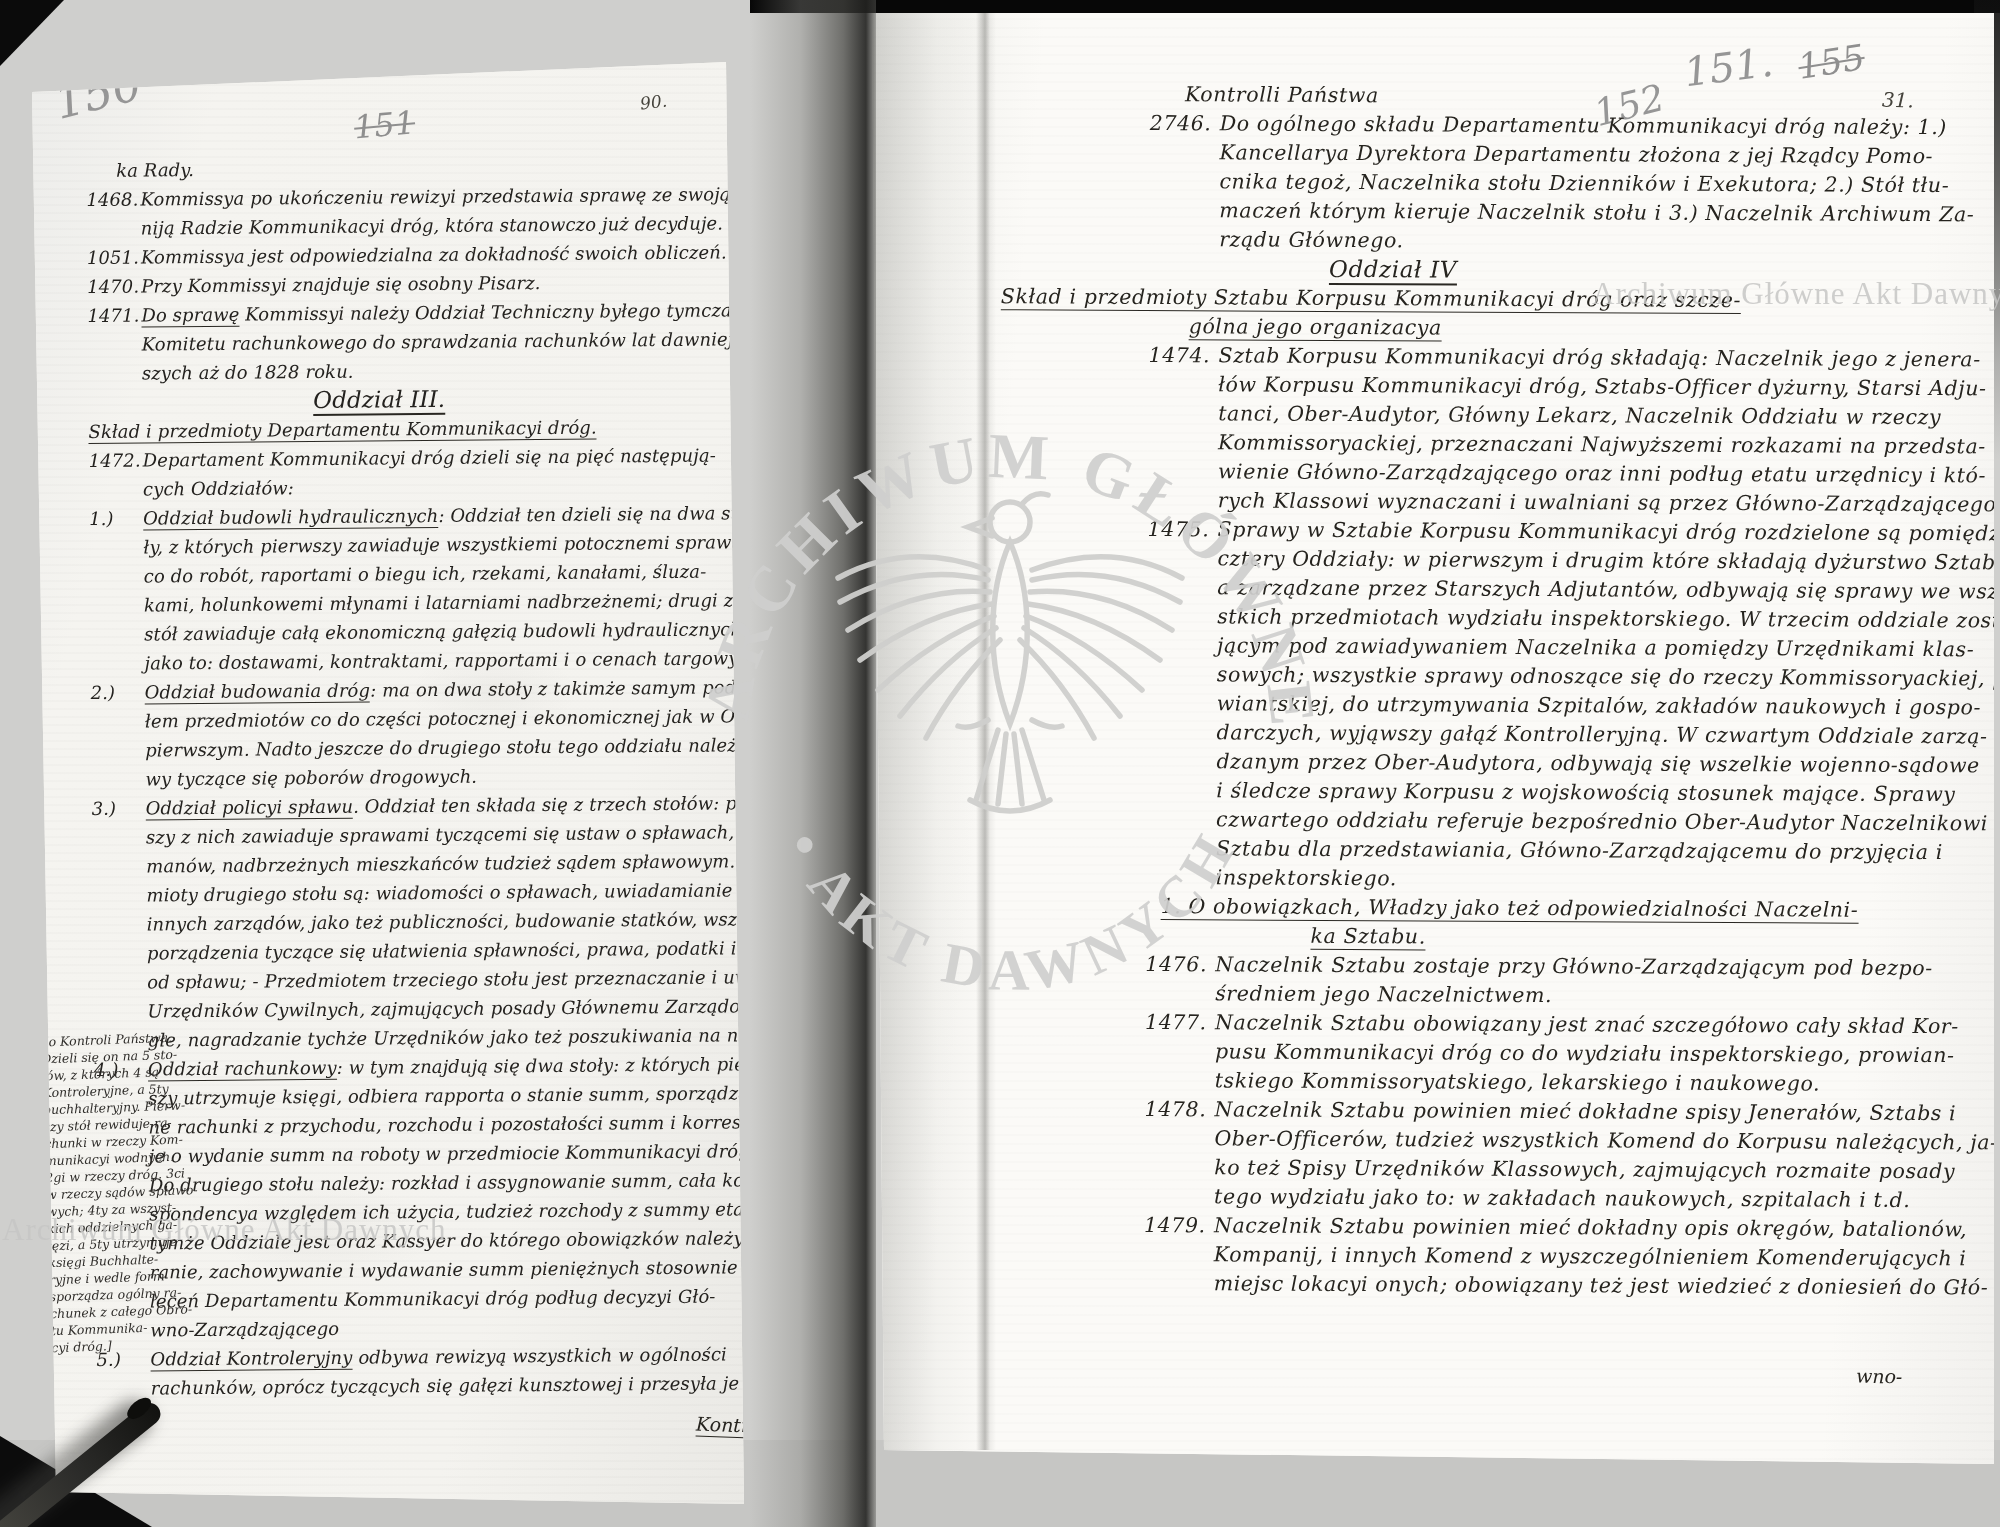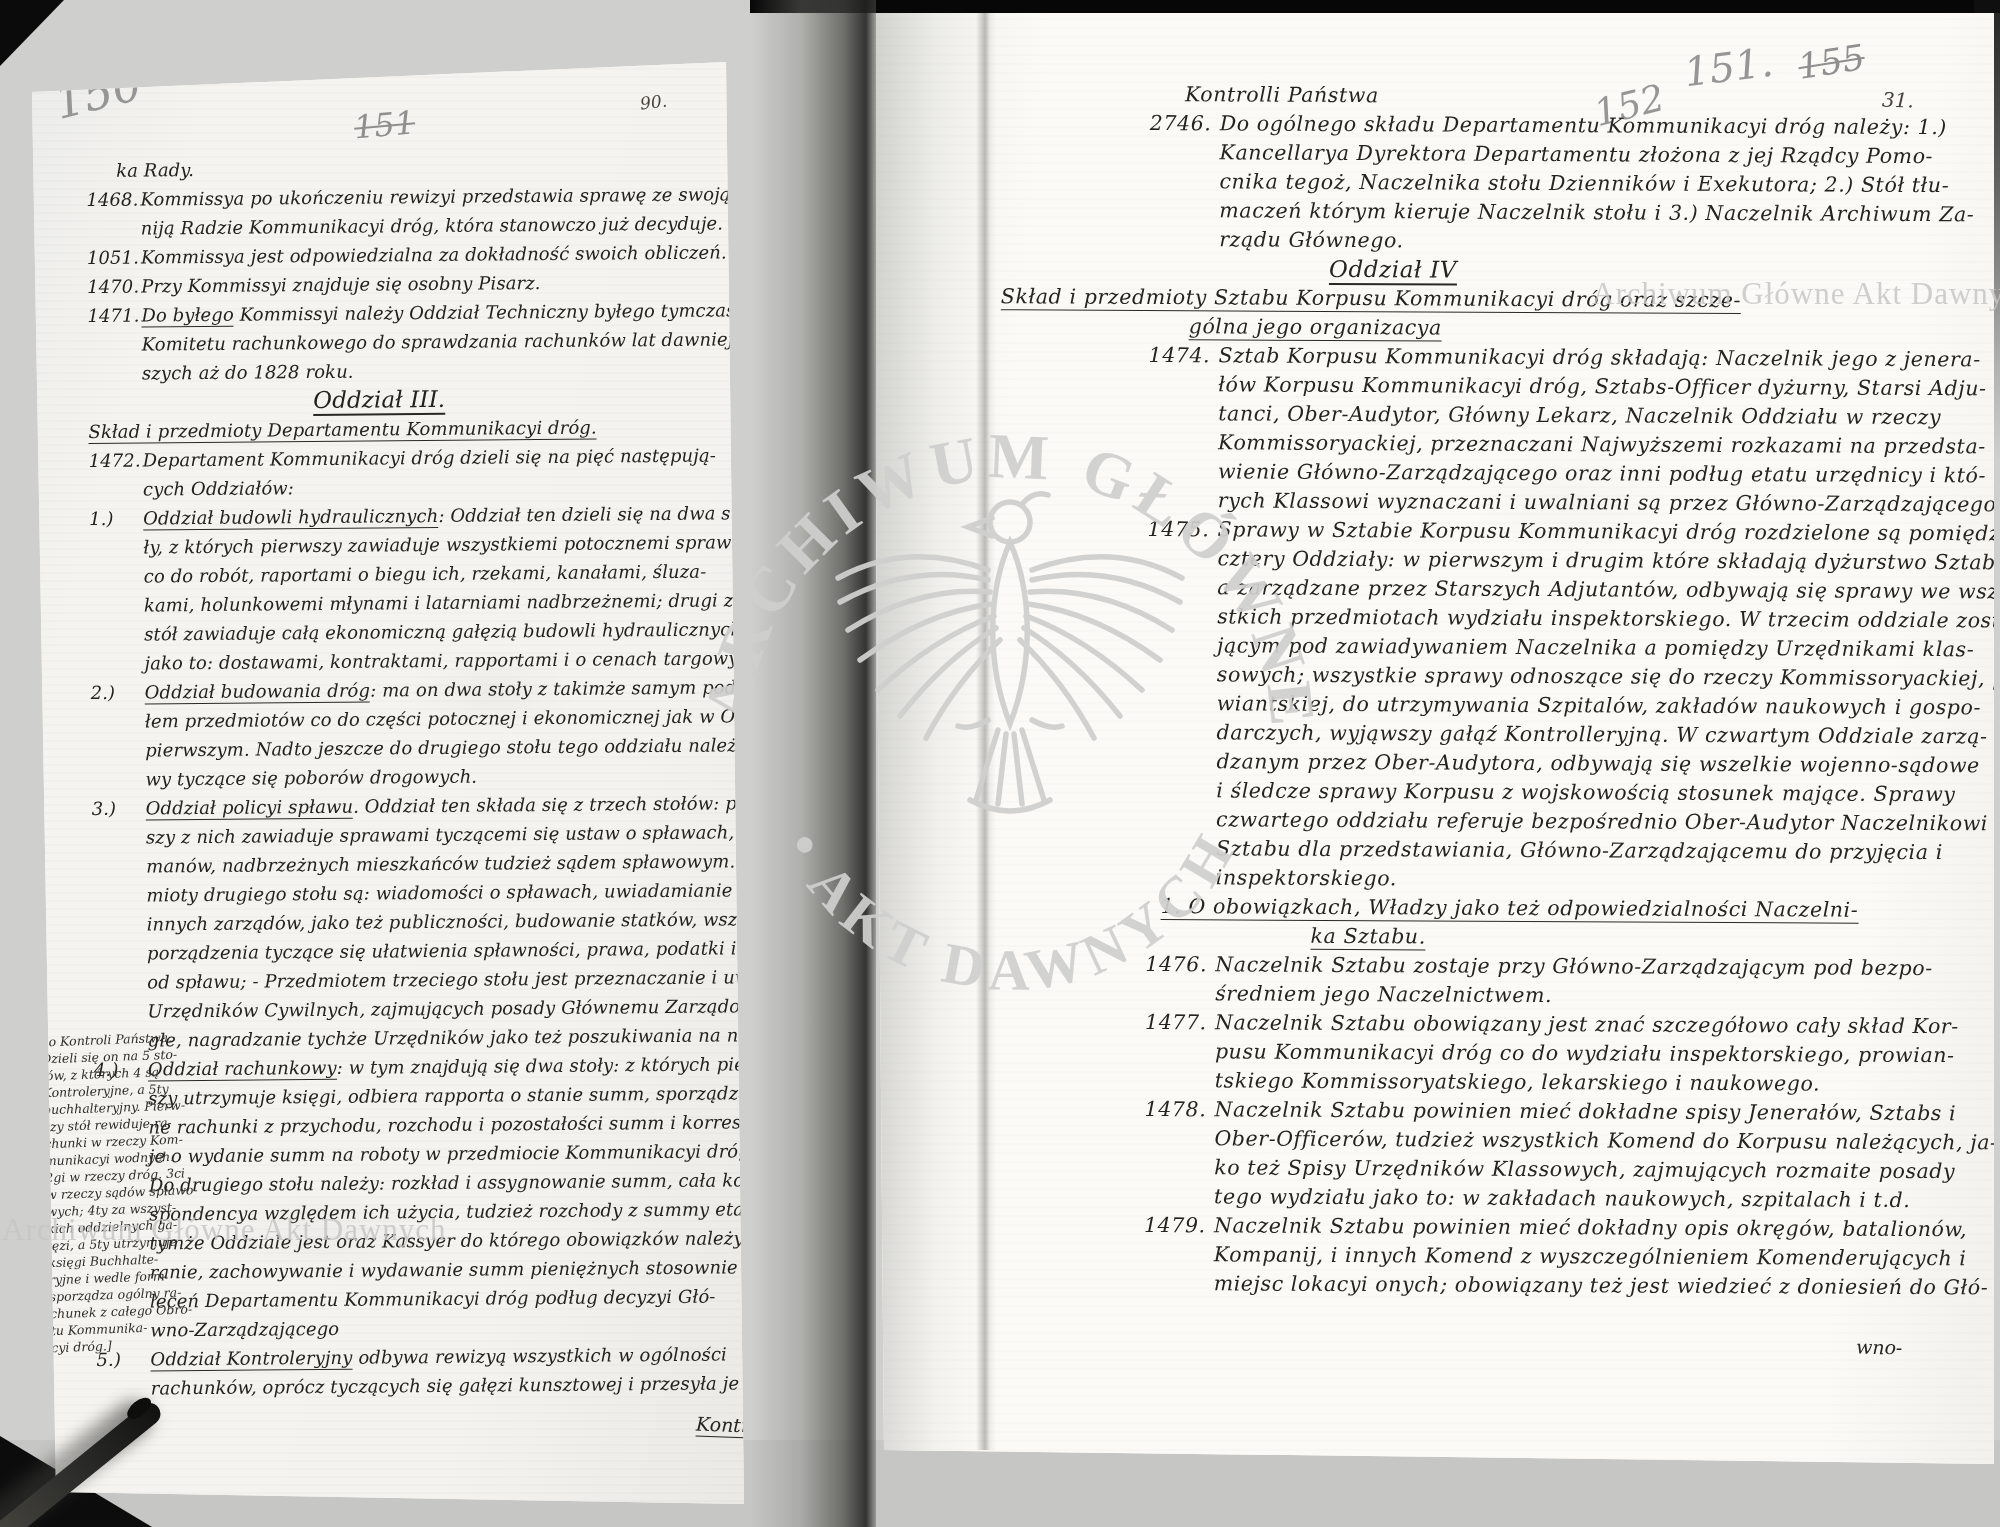--- a/index.html
+++ b/index.html
@@ -113,21 +113,21 @@
   <div class="abs pencil p150">150</div>
   <div class="abs pencil p151l strike">151</div>
   <div class="abs ink-num f90">90.</div>
 
   <div class="abs ltext" id="left-lines">
       <div class="line pl30"><span>ka Rady.</span></div>
       <div class="line"><span class="n">1468.</span><span>Kommissya po ukończeniu rewizyi przedstawia sprawę ze swoją opi-</span></div>
       <div class="line"><span>niją Radzie Kommunikacyi dróg, która stanowczo już decyduje.</span></div>
       <div class="line"><span class="n">1051.</span><span>Kommissya jest odpowiedzialna za dokładność swoich obliczeń.</span></div>
       <div class="line"><span class="n">1470.</span><span>Przy Kommissyi znajduje się osobny Pisarz.</span></div>
-      <div class="line"><span class="n">1471.</span><span class="u">Do byłego</span><span> Kommissyi należy Oddział Techniczny byłego tymczasowego</span></div>
+      <div class="line"><span class="n">1471.</span><span class="u">Do sprawę</span><span> Kommissyi należy Oddział Techniczny byłego tymczasowego</span></div>
       <div class="line"><span>Komitetu rachunkowego do sprawdzania rachunków lat dawniej-</span></div>
       <div class="line"><span>szych aż do 1828 roku.</span></div>
       <div class="line hd pl225"><span class="u">Oddział III.</span></div>
       <div class="line pl0"><span class="u">Skład i przedmioty Departamentu Kommunikacyi dróg.</span></div>
       <div class="line"><span class="n">1472.</span><span>Departament Kommunikacyi dróg dzieli się na pięć następują-</span></div>
       <div class="line"><span>cych Oddziałów:</span></div>
       <div class="line"><span class="n">1.)</span><span class="u">Oddział budowli hydraulicznych</span><span>: Oddział ten dzieli się na dwa sto-</span></div>
       <div class="line"><span>ły, z których pierwszy zawiaduje wszystkiemi potocznemi sprawami</span></div>
       <div class="line"><span>co do robót, raportami o biegu ich, rzekami, kanałami, śluza-</span></div>
       <div class="line"><span>kami, holunkowemi młynami i latarniami nadbrzeżnemi; drugi zaś</span></div>
@@ -234,21 +234,21 @@
       <div class="line"><span>tskiego Kommissoryatskiego, lekarskiego i naukowego.</span></div>
       <div class="line"><span class="n">1478.</span><span>Naczelnik Sztabu powinien mieć dokładne spisy Jenerałów, Sztabs i</span></div>
       <div class="line"><span>Ober-Officerów, tudzież wszystkich Komend do Korpusu należących, ja-</span></div>
       <div class="line"><span>ko też Spisy Urzędników Klassowych, zajmujących rozmaite posady</span></div>
       <div class="line"><span>tego wydziału jako to: w zakładach naukowych, szpitalach i t.d.</span></div>
       <div class="line"><span class="n">1479.</span><span>Naczelnik Sztabu powinien mieć dokładny opis okręgów, batalionów,</span></div>
       <div class="line"><span>Kompanij, i innych Komend z wyszczególnieniem Komenderujących i</span></div>
       <div class="line"><span>miejsc lokacyi onych; obowiązany też jest wiedzieć z doniesień do Głó-</span></div>
     </div>
 
-  <div class="abs catch" style="left:984px;top:1336px;transform:rotate(1deg);">
+  <div class="abs catch" style="left:984px;top:1365px;transform:rotate(1deg);">
     <span>wno-</span>
   </div>
 </div>
 
 <div class="abs gutter"></div>
 
 <svg class="abs wm-svg" width="900" height="820" viewBox="0 0 900 820">
   <defs>
     <path id="arcTop" d="M 188 410 A 262 262 0 1 1 712 410" fill="none"></path>
     <path id="arcBot" d="M 214 492 A 250 250 0 0 0 686 492" fill="none"></path>

